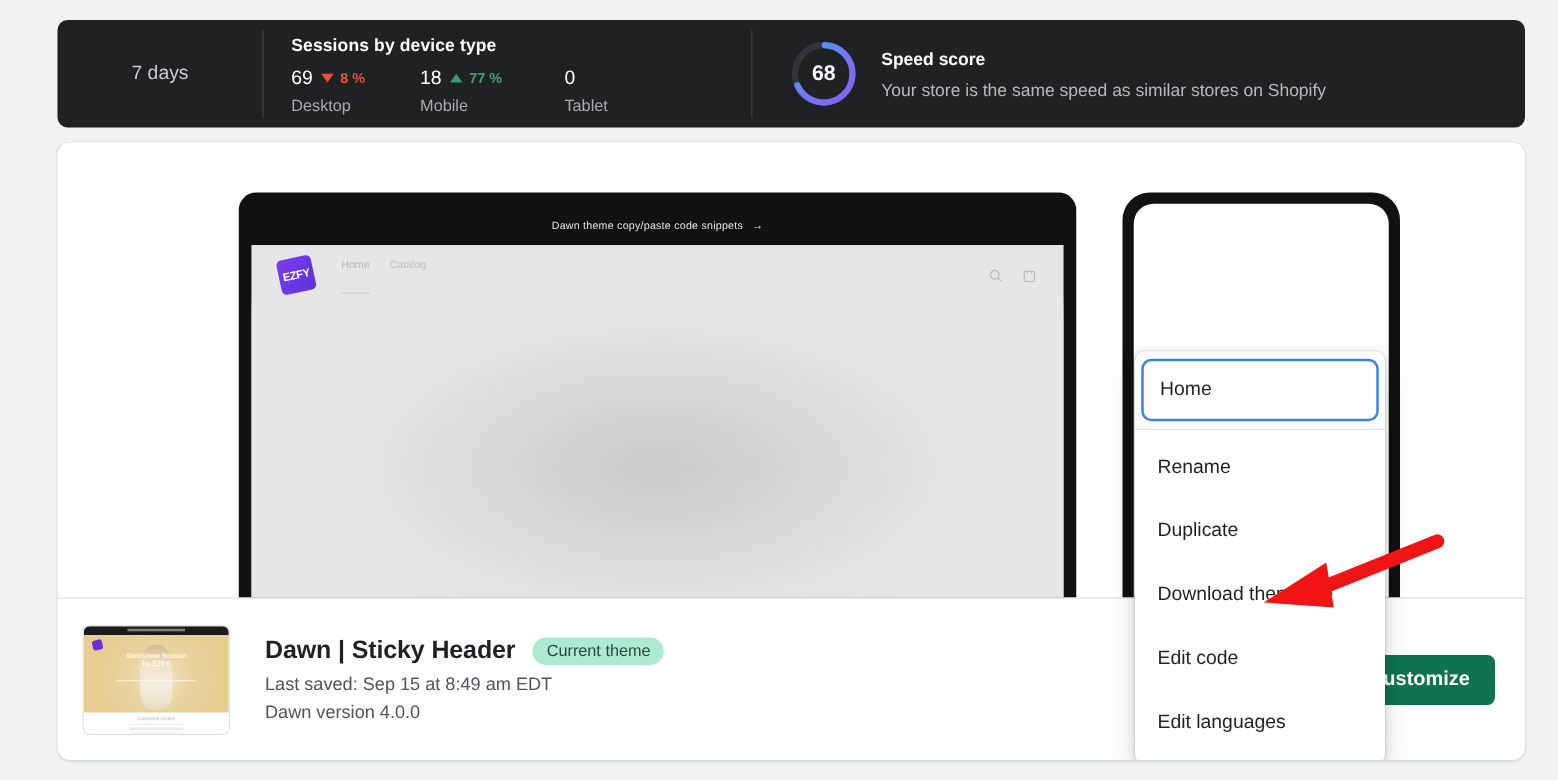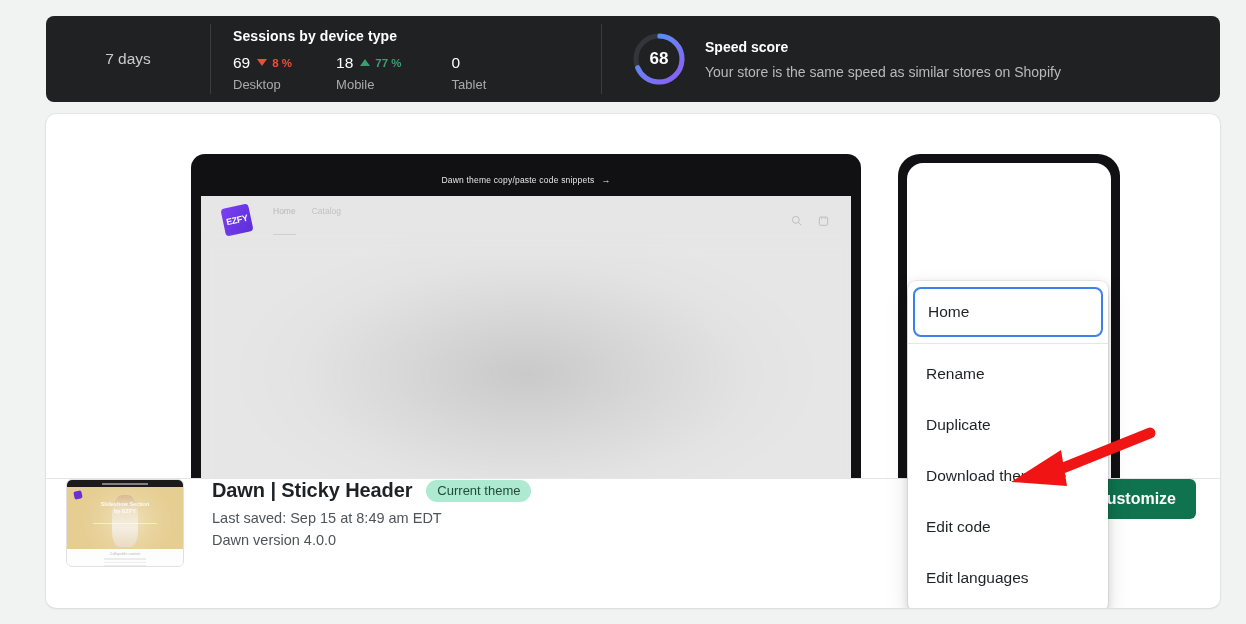--- a/index.html
+++ b/index.html
@@ -125,21 +125,21 @@
     margin: 0 5px; padding: 0 13px; height: 50px;
     border: 2px solid #3b82e8; border-radius: 8px;
   }
   .menu-sep { height: 1px; background: #e6e6e6; margin: 6px 0 4px 0; }
   .menu-item.spaced { height: 51px; }
 
   
   .card-divider { position: absolute; left: 0; top: 364px; width: 1174px; height: 1px; background: #e4e5e7; }
   .info-bar {
     position: absolute; left: 0; top: 365px; width: 1174px; height: 129px;
-    display: flex; align-items: flex-start; padding: 0 24px 0 20px;
+    display: flex; align-items: center; padding: 0 24px 0 20px;
   }
   .thumb {
     width: 118px; height: 88px; border-radius: 6px; overflow: hidden;
     border: 1px solid #e0e0e0; flex: 0 0 118px; position: relative; background: #fff;
   }
   .thumb-bar { height: 7px; background: #1b1b1d; position: relative; }
   .thumb-bar::after {
     content: ''; position: absolute; left: 50%; top: 2.5px; transform: translateX(-50%);
     width: 46px; height: 2px; background: rgba(255,255,255,.45);
   }

